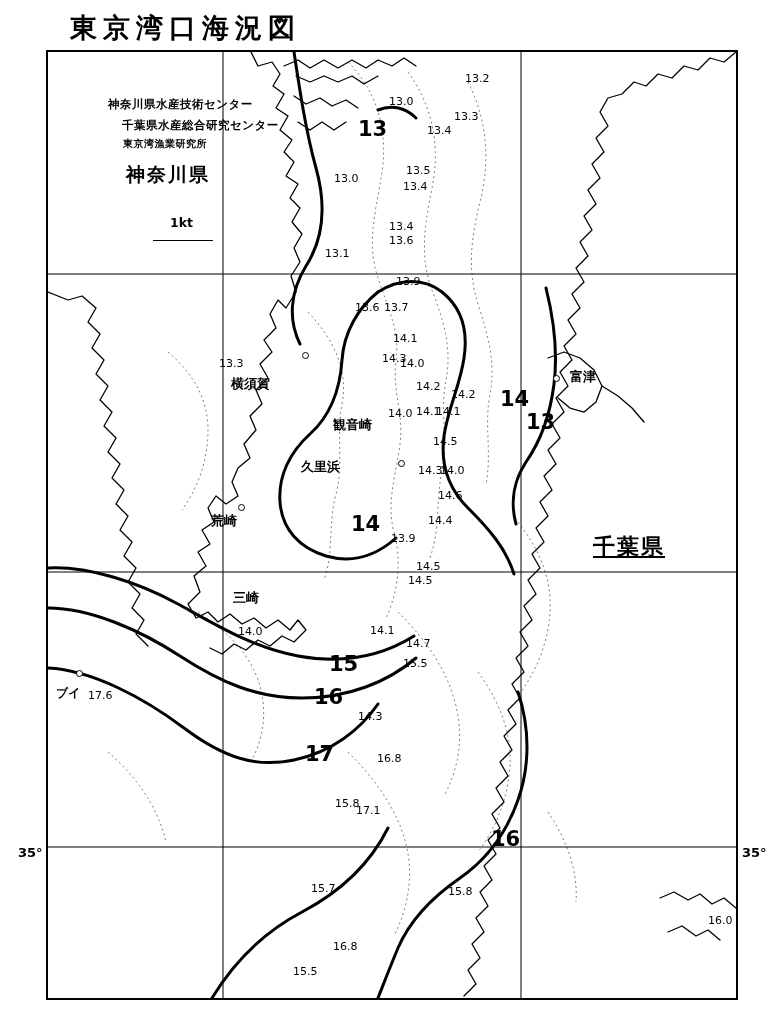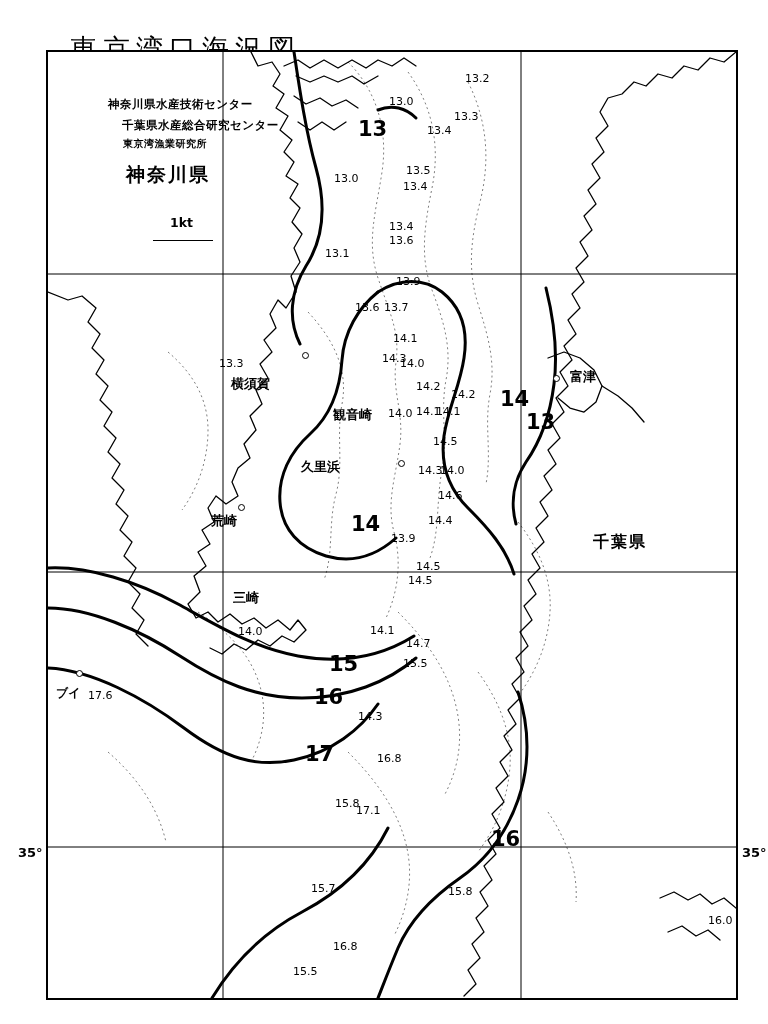--- a/index.html
+++ b/index.html
@@ -15,25 +15,24 @@
     font-family: "DejaVu Sans", sans-serif;
     overflow: hidden;
   }
 
   
   .title {
     position: absolute;
     left: 70px;
     top: 10px;
     font-size: 27px;
-    font-weight: normal;
+    font-weight: bold;
     letter-spacing: 6px;
     color: #000;
     white-space: nowrap;
-    margin-top: 21px;
   }
   .date {
     position: absolute;
     left: 492px;
     top: 14px;
     font-size: 21px;
     font-weight: bold;
     color: #000;
     white-space: nowrap;
   }
@@ -59,33 +58,33 @@
   
   .lbl {
     position: absolute;
     color: #000;
     white-space: nowrap;
   }
   .org1 { left: 60px; top: 45px; font-size: 11.5px; font-weight: bold; letter-spacing: 0.5px;}
   .org2 { left: 60px; top: 66px; font-size: 11.5px; font-weight: bold; letter-spacing: 0.5px; margin-left: 14px;}
   .org3 { left: 75px; top: 85px; font-size: 10px; font-weight: bold; letter-spacing: 0.5px;}
   .pref-kanagawa { left: 78px; top: 110px; font-size: 19px; font-weight: bold; letter-spacing: 2px;}
-  .pref-chiba { left: 545px; top: 480px; font-size: 16px; font-weight: bold; letter-spacing: 2px;}
+  .pref-chiba { left: 545px; top: 480px; font-size: 22px; font-weight: bold; letter-spacing: 2px; text-decoration: underline;}
   .scale-label { left: 122px; top: 163px; font-size: 12.5px; font-weight: bold;}
   .scale-bar {
     position: absolute;
     left: 105px;
     top: 188px;
     width: 60px;
     height: 0;
     border-top: 1.6px solid #000;
   }
   .place { font-size: 13px; font-weight: bold; }
   .p-yokosuka { left: 183px; top: 323px; }
-  .p-kannonzaki { left: 285px; top: 354px; text-align: right; }
+  .p-kannonzaki { left: 285px; top: 364px; text-align: right; }
   .p-kurihama { left: 253px; top: 406px; }
   .p-arasaki { left: 163px; top: 460px; }
   .p-misaki { left: 185px; top: 537px; }
   .p-futtsu { left: 522px; top: 316px; }
   .p-buoy { left: 8px; top: 633px; font-size: 12px; font-weight: bold; }
 
   .lat-left {
     position: absolute;
     left: 18px;
     top: 845px;

